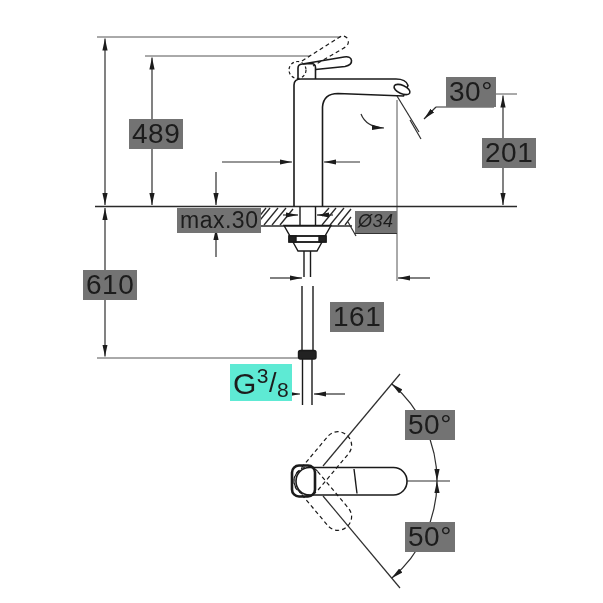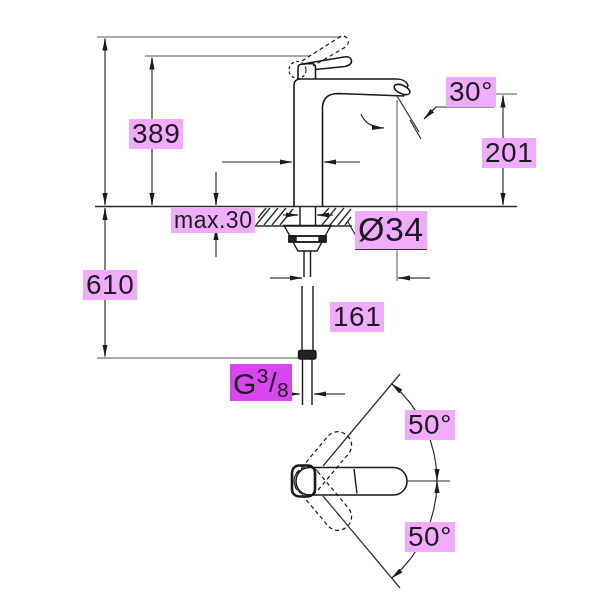--- a/index.html
+++ b/index.html
@@ -2,29 +2,29 @@
 <html><head>
 <meta charset="utf-8">
 <style>
   html,body{margin:0;padding:0;background:#fff;}
   .canvas{
     position:relative;width:603px;height:603px;background:#ffffff;
     font-family:"Liberation Sans", sans-serif;overflow:hidden;
   }
   .canvas svg{position:absolute;left:0;top:0;}
   .dim{
-    position:absolute;background:#f0abfc;color:#1c1c1c;
+    position:absolute;background:#737373;color:#1c1c1c;
     line-height:1;padding:1px 3px;white-space:nowrap;
     font-family:"Liberation Sans", sans-serif;
     font-size:28px;letter-spacing:0.5px;
   }
   .dim.small{font-size:23px;}
-  .dim.mid{font-size:34px;}
+  .dim.mid{font-size:18px;font-style:italic;}
   .dim.underlined{border-bottom:1.4px solid #333;padding-bottom:3px;}
-  .g-thread{font-size:30px;background:#d946ef;}
+  .g-thread{font-size:30px;background:#5eead4;}
   .g-thread .sup{font-size:21px;vertical-align:11px;}
   .g-thread .sub{font-size:21px;vertical-align:-3px;}
   .g-thread .slash{font-size:27px;vertical-align:2px;}
 </style>
 </head>
 <body>
 
 <div class="canvas">
 
 <svg width="603" height="603" viewBox="0 0 603 603">
@@ -134,23 +134,23 @@
     <g stroke="#2e2e2e" stroke-width="1.2" fill="none">
       <line x1="407" y1="481" x2="450" y2="481"></line>
       <line x1="323" y1="466" x2="400" y2="374"></line>
       <line x1="323" y1="496" x2="400" y2="588"></line>
       <path d="M391.6,383.7 A127,127 0 0 1 437,481" marker-start="url(#arr)" marker-end="url(#arr)"></path>
       <path d="M437,481 A127,127 0 0 1 391.6,578.3" marker-start="url(#arr)" marker-end="url(#arr)"></path>
     </g>
   </g>
 </svg>
 
-<div class="dim" style="left:129px;top:119px;">389</div>
+<div class="dim" style="left:129px;top:119px;">489</div>
 <div class="dim" style="left:83px;top:270px;">610</div>
-<div class="dim small" style="left:171px;top:208px;text-align:right;">max.30</div>
+<div class="dim small" style="left:177px;top:208px;text-align:right;">max.30</div>
 <div class="dim mid underlined" style="left:355px;top:211px;">Ø34</div>
 <div class="dim" style="left:330px;top:263px;margin-top:39px;">161</div>
 <div class="dim" style="left:446px;top:77px;">30°</div>
 <div class="dim" style="left:482px;top:138px;">201</div>
 <div class="dim" style="left:405px;top:410px;">50°</div>
 <div class="dim" style="left:405px;top:522px;">50°</div>
 
 <div class="dim g-thread" style="left:230px;top:364px;">
   <span>G</span><span class="sup">3</span><span class="slash">/</span><span class="sub">8</span>
 </div>

